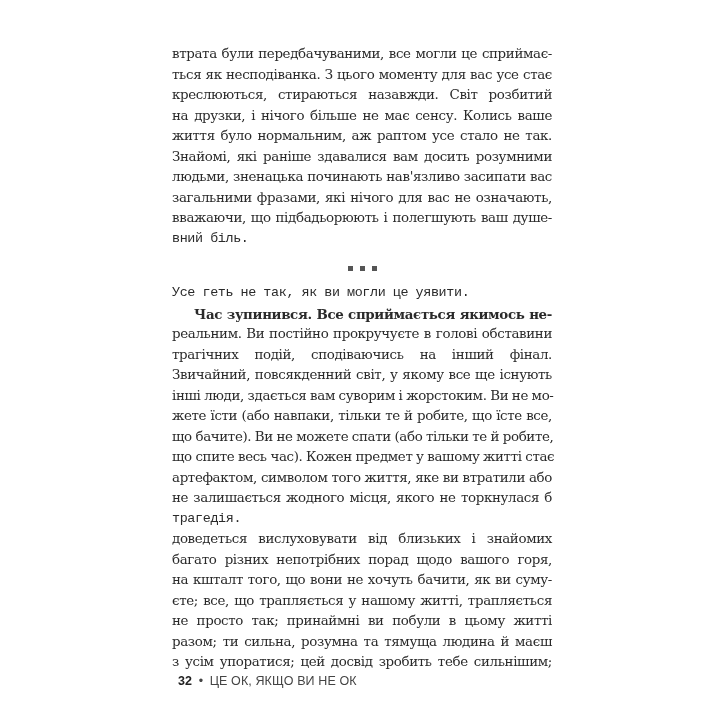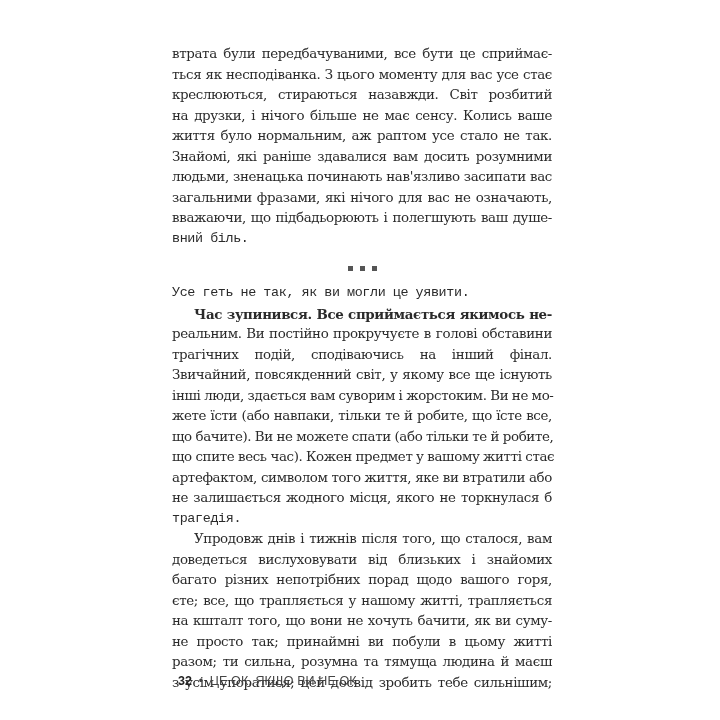--- a/index.html
+++ b/index.html
@@ -41,21 +41,21 @@
       margin-left: 6px;
     }
     .footer .page-num { font-weight: bold; color: #222; }
     .footer .bullet { color: #444; margin: 0 3px; }
   </style>
 </head>
 <body>
 
 <div class="page">
   <div class="para">
-    <span class="line">втрата були передбачуваними, все бути це сприймає-</span>
+    <span class="line">втрата були передбачуваними, все могли це сприймає-</span>
     <span class="line">ться як несподіванка. З цього моменту для вас усе стає</span>
     <span class="line">креслюються, стираються назавжди. Світ розбитий</span>
     <span class="line">на друзки, і нічого більше не має сенсу. Колись ваше</span>
     <span class="line">життя було нормальним, аж раптом усе стало не так.</span>
     <span class="line">Знайомі, які раніше здавалися вам досить розумними</span>
     <span class="line">людьми, зненацька починають нав'язливо засипати вас</span>
     <span class="line">загальними фразами, які нічого для вас не означають,</span>
     <span class="line">вважаючи, що підбадьорюють і полегшують ваш душе-</span>
     <span class="line last">вний біль.</span>
   </div>
@@ -78,25 +78,24 @@
     <span class="line">інші люди, здається вам суворим і жорстоким. Ви не мо-</span>
     <span class="line">жете їсти (або навпаки, тільки те й робите, що їсте все,</span>
     <span class="line">що бачите). Ви не можете спати (або тільки те й робите,</span>
     <span class="line">що спите весь час). Кожен предмет у вашому житті стає</span>
     <span class="line">артефактом, символом того життя, яке ви втратили або</span>
     <span class="line">не залишається жодного місця, якого не торкнулася б</span>
     <span class="line last">трагедія.</span>
   </div>
 
   <div class="para">
-    <span class="line" style="padding-left:22px;">Упродовж днів і тижнів після того, що сталося, вам</span>
     <span class="line">доведеться вислуховувати від близьких і знайомих</span>
     <span class="line">багато різних непотрібних порад щодо вашого горя,</span>
+    <span class="line">на кшталт того, що вони не хочуть бачити, як ви суму-</span>
     <span class="line">єте; все, що трапляється у нашому житті, трапляється</span>
-    <span class="line">на кшталт того, що вони не хочуть бачити, як ви суму-</span>
     <span class="line">не просто так; принаймні ви побули в цьому житті</span>
     <span class="line">разом; ти сильна, розумна та тямуща людина й маєш</span>
     <span class="line">з усім упоратися; цей досвід зробить тебе сильнішим;</span>
   </div>
 </div>
 
 <div class="footer">
   <span class="page-num">32</span>
   <span class="bullet">•</span>
   <span class="book-title">ЦЕ ОК, ЯКЩО ВИ НЕ ОК</span>

